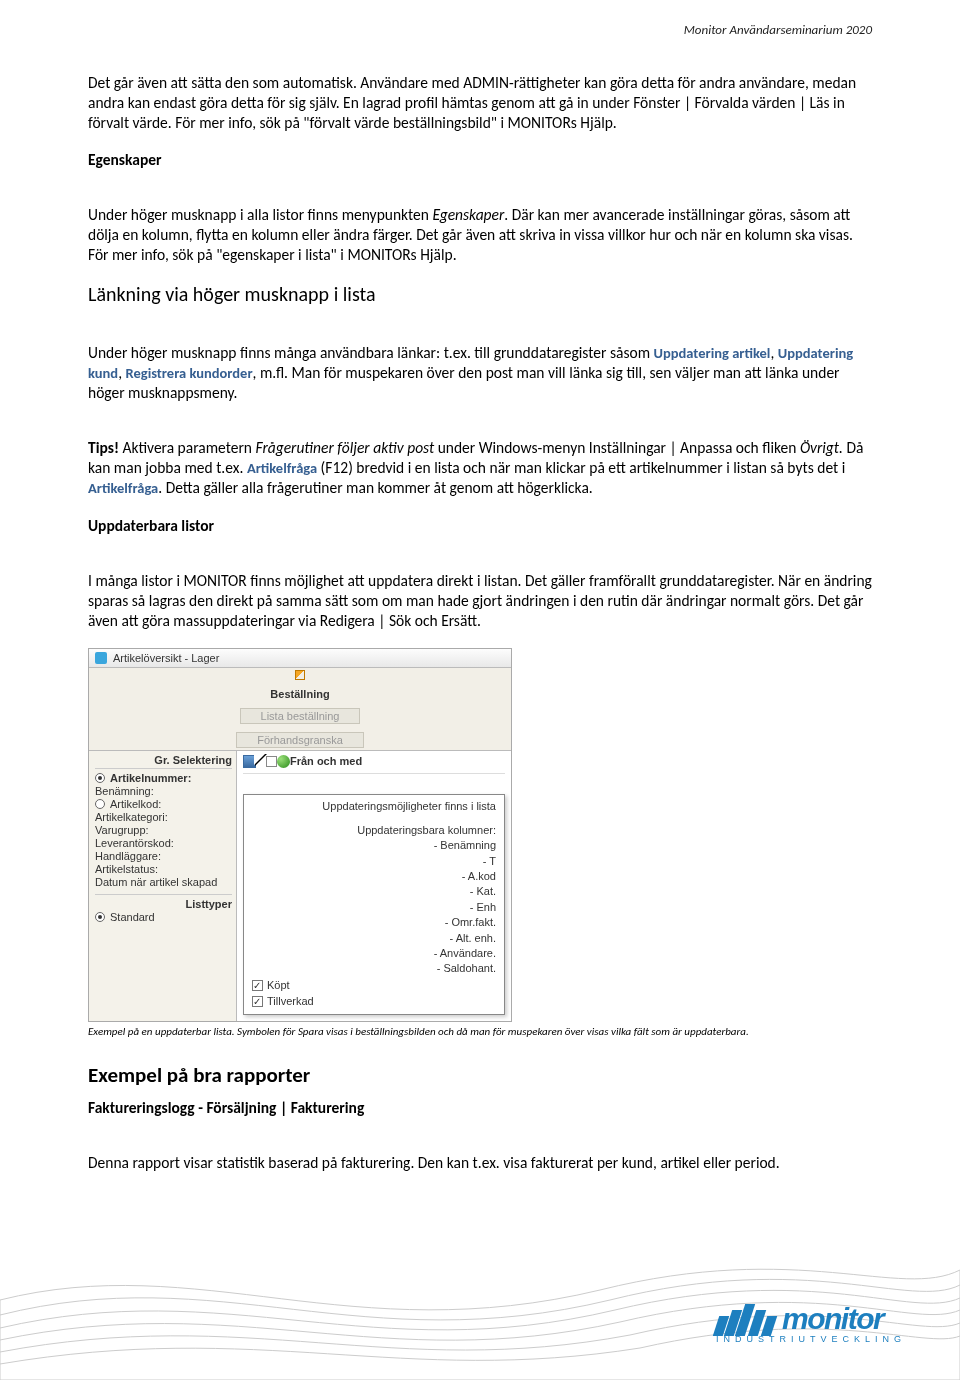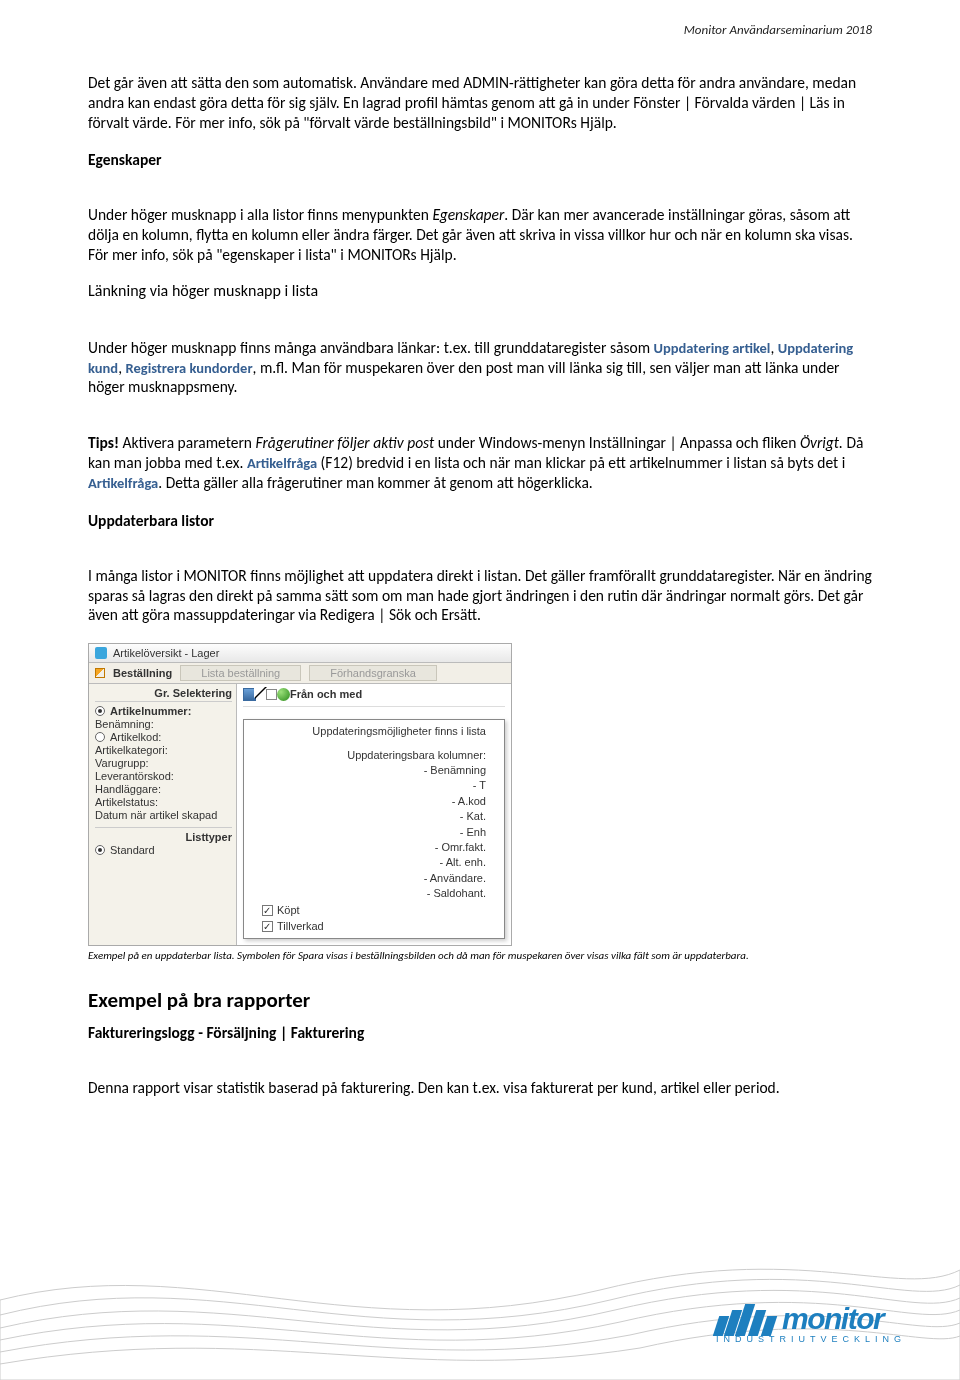--- a/index.html
+++ b/index.html
@@ -32,21 +32,21 @@
     margin-top: 36px;
   }
   .section-heading-bold {
     font-weight: bold;
     font-size: 15.5px;
     margin-top: 18px;
     margin-bottom: 2px;
     color: #000;
   }
   .section-subheading {
-    font-size: 16px;
+    font-size: 20px;
     margin-top: 16px;
     margin-bottom: 8px;
     line-height: 1.3;
   }
   .italic { font-style: italic; }
   .bold { font-weight: bold; }
   .blue-link { color: #365f91; font-weight: bold; font-size: 14.5px; }
   .h2-big {
     font-size: 21px;
     font-weight: bold;
@@ -76,20 +76,21 @@
     border-bottom: 1px solid #bbb;
     padding: 3px 6px;
     display:flex; align-items:center; gap:6px;
   }
   .win-ico { width:12px; height:12px; background:#3aa6dd; border-radius:2px; display:inline-block; }
   .embed-row2 {
     border-bottom:1px solid #bbb;
     padding:2px 6px;
     display:flex; align-items:center; gap:8px;
     background:#f2efe7;
+    flex-direction:column;
   }
   .orange-caret { width:10px;height:10px; display:inline-block;
     background:linear-gradient(135deg,#f6a623 50%,transparent 50%); border:1px solid #c07800; }
   .gray-btn {
     background:#e8e6dd; color:#999; font-size:11px; padding:1px 20px;
     border:1px solid #c9c6ba; display:inline-block;
   }
   .embed-main { display:flex;text-align:right; }
   .embed-left {
     width:148px; border-right:1px solid #bbb;
@@ -119,23 +120,23 @@
     background:#6aa0d8; border:1px solid #3a6aa0;
   }
   .tiny-ico.save { background:linear-gradient(#6aa0d8,#3a6aa0); }
   .tiny-ico.check { width:11px;height:11px; background:#fff; border:1px solid #888; }
   .tiny-ico.green { width:13px;height:13px; border-radius:50%;
     background:radial-gradient(circle at 30% 30%, #9be07a, #2a8a1a); border:none;}
   .cursor { display:inline-block; width:12px;height:16px; position:relative; margin-left:-2px;}
   .cursor::before{content:""; position:absolute; left:0;top:0; border:6px solid transparent;
     border-left-color:#fff; border-top-color:#fff; filter:drop-shadow(1px 1px 0 #000);}
   .tooltip-box {
-    background:#fff; border:1px solid #888; padding:4px 18px; line-height:1.4;
+    background:#fff; border:1px solid #888; padding:4px 8px; line-height:1.4;
     box-shadow:2px 2px 4px rgba(0,0,0,.2);
-    margin-top:12px;
+    margin-top:20px;
   }
   .tooltip-box .cb-row { display:flex; align-items:center; gap:4px; margin-top:1px;}
   .cb { width:11px;height:11px; border:1px solid #777; background:#fff; display:inline-block; position:relative;}
   .cb.chk::after{content:"✓"; position:absolute; font-size:10px; top:-2px; left:0; color:#333;}
 
   
   .bg-waves {
     position:absolute; left:0; right:0; bottom:0; height:230px; z-index:1;
     pointer-events:none;
   }
@@ -149,21 +150,21 @@
   .logo-row { display:flex; align-items:flex-end; gap:8px;}
   .logo-word { color:#1d7fbf; font-weight:900; font-size:30px;
     font-family: Arial, sans-serif; letter-spacing:-1.5px; font-style:italic;}
   .logo-sub { color:#1d7fbf; font-size:9px; letter-spacing:5px;
     font-family:Arial,sans-serif; margin-top:-2px;}
 </style>
 </head>
 <body>
 
 <div class="page">
-  <div class="header-right">Monitor Användarseminarium 2018</div>
+  <div class="header-right">Monitor Användarseminarium 2020</div>
 
   <div class="body-text">Det går även att sätta den som automatisk. Användare med ADMIN-rättigheter kan göra detta för andra användare, medan andra kan endast göra detta för sig själv. En lagrad profil hämtas genom att gå in under Fönster | Förvalda värden | Läs in förvalt värde. För mer info, sök på "förvalt värde beställningsbild" i MONITORs Hjälp.</div>
 
   <div class="section-heading-bold">Egenskaper</div>
   <div class="body-text">
     <span>Under höger musknapp i alla listor finns menypunkten <span class="italic">Egenskaper</span>. Där kan mer avancerade inställningar göras, såsom att dölja en kolumn, flytta en kolumn eller ändra färger. Det går även att skriva in vissa villkor hur och när en kolumn ska visas. För mer info, sök på "egenskaper i lista" i MONITORs Hjälp.</span>
   </div>
 
   <div class="section-subheading body-text">Länkning via höger musknapp i lista</div>
   <div class="body-text">

